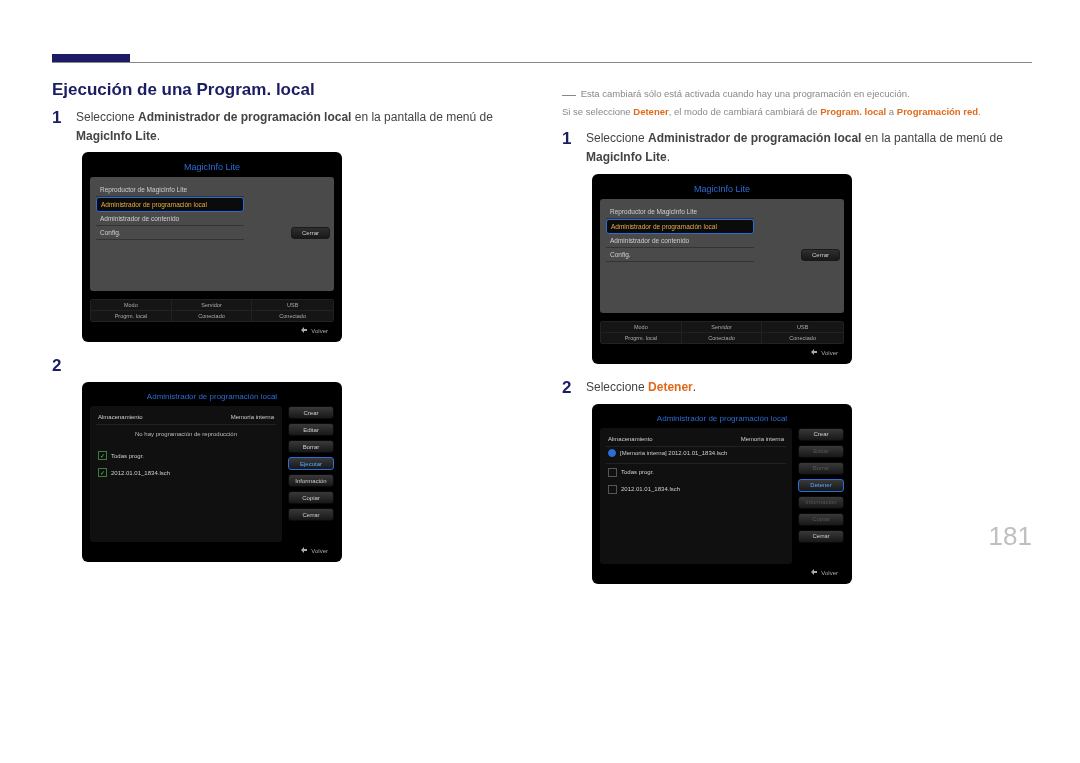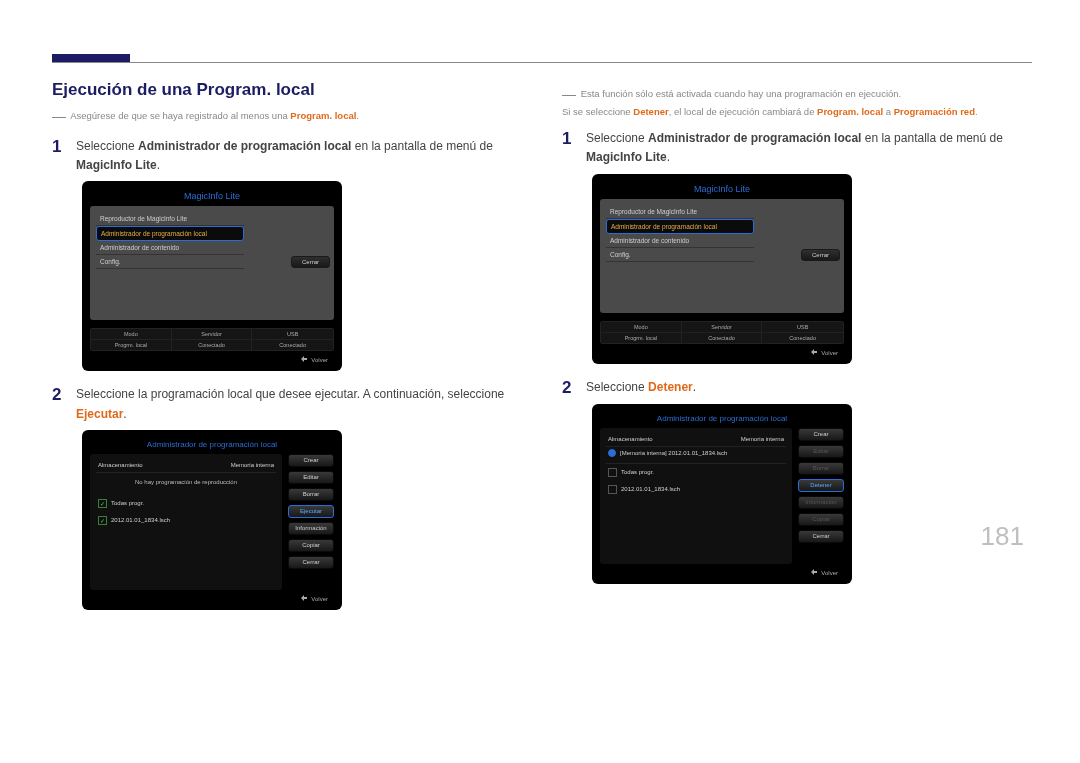--- a/index.html
+++ b/index.html
@@ -220,40 +220,36 @@
   .chk.empty { border-color: #555; color: transparent; }
   .dot {
     width: 6px; height: 6px; border: 1px solid #888; border-radius: 50%;
     display:inline-block;
   }
   .dot.on { background: #2a6dd6; border-color:#2a6dd6; }
 
   .page-no {
     position: absolute;
     bottom: 18px;
-    right: 56px;
+    right: 48px;
     font-size: 26px;
     color: #bfbfbf;
   }
 </style>
 </head>
 <body>
 
 <div class="page">
   <div class="top-bar"></div>
   <div class="top-line"></div>
 
   <div class="columns">
 
     <div class="col">
       <h2>Ejecución de una Program. local</h2>
-      <div class="note">
-        <span class="dash">―</span>
-        <span>Asegúrese de que se haya registrado al menos una </span><span class="orange">Program. local</span><span>.</span>
-      </div>
 
       <div class="step-row">
         <div class="step-no">1</div>
         <div class="step-text">
           <span>Seleccione </span><span class="b">Administrador de programación local</span><span> en la pantalla de menú de </span><span class="b">MagicInfo Lite</span><span>.</span>
         </div>
       </div>
 
       <div class="panel">
         <div class="panel-title">MagicInfo Lite</div>
@@ -275,23 +271,20 @@
         <div class="back-row">
           <svg width="9" height="7">
               <path d="M2 3 L5 0 L5 2 L8 2 L8 4 L5 4 L5 6 Z" fill="#aaa"></path>
             </svg>
           <span>Volver</span>
         </div>
       </div>
 
       <div class="step-row">
         <div class="step-no">2</div>
-        <div class="step-text">
-          <span>Seleccione la programación local que desee ejecutar. A continuación, seleccione </span><span class="orange">Ejecutar</span><span>.</span>
-        </div>
       </div>
 
       <div class="panel">
         <div class="admin-title">Administrador de programación local</div>
         <div class="admin-body">
           <div class="admin-left">
             <div class="admin-storage-row">
               <span>Almacenamiento</span>
               <span>Memoria interna</span>
             </div>
@@ -320,22 +313,22 @@
               <path d="M2 3 L5 0 L5 2 L8 2 L8 4 L5 4 L5 6 Z" fill="#aaa"></path>
             </svg>
           <span>Volver</span>
         </div>
       </div>
     </div>
 
     <div class="col">
       <div class="note">
         <span class="dash">―</span>
-        <span>Esta función sólo está activada cuando hay una programación en ejecución.</span><br>
-        <span>Si se seleccione </span><span class="orange">Detener</span><span>, el local de ejecución cambiará de </span><span class="orange">Program. local</span><span> a </span><span class="orange">Programación red</span><span>.</span>
+        <span>Esta cambiará sólo está activada cuando hay una programación en ejecución.</span><br>
+        <span>Si se seleccione </span><span class="orange">Detener</span><span>, el modo de cambiará cambiará de </span><span class="orange">Program. local</span><span> a </span><span class="orange">Programación red</span><span>.</span>
       </div>
 
       <div class="step-row">
         <div class="step-no">1</div>
         <div class="step-text">
           <span>Seleccione </span><span class="b">Administrador de programación local</span><span> en la pantalla de menú de </span><span class="b">MagicInfo Lite</span><span>.</span>
         </div>
       </div>
 
       <div class="panel">

